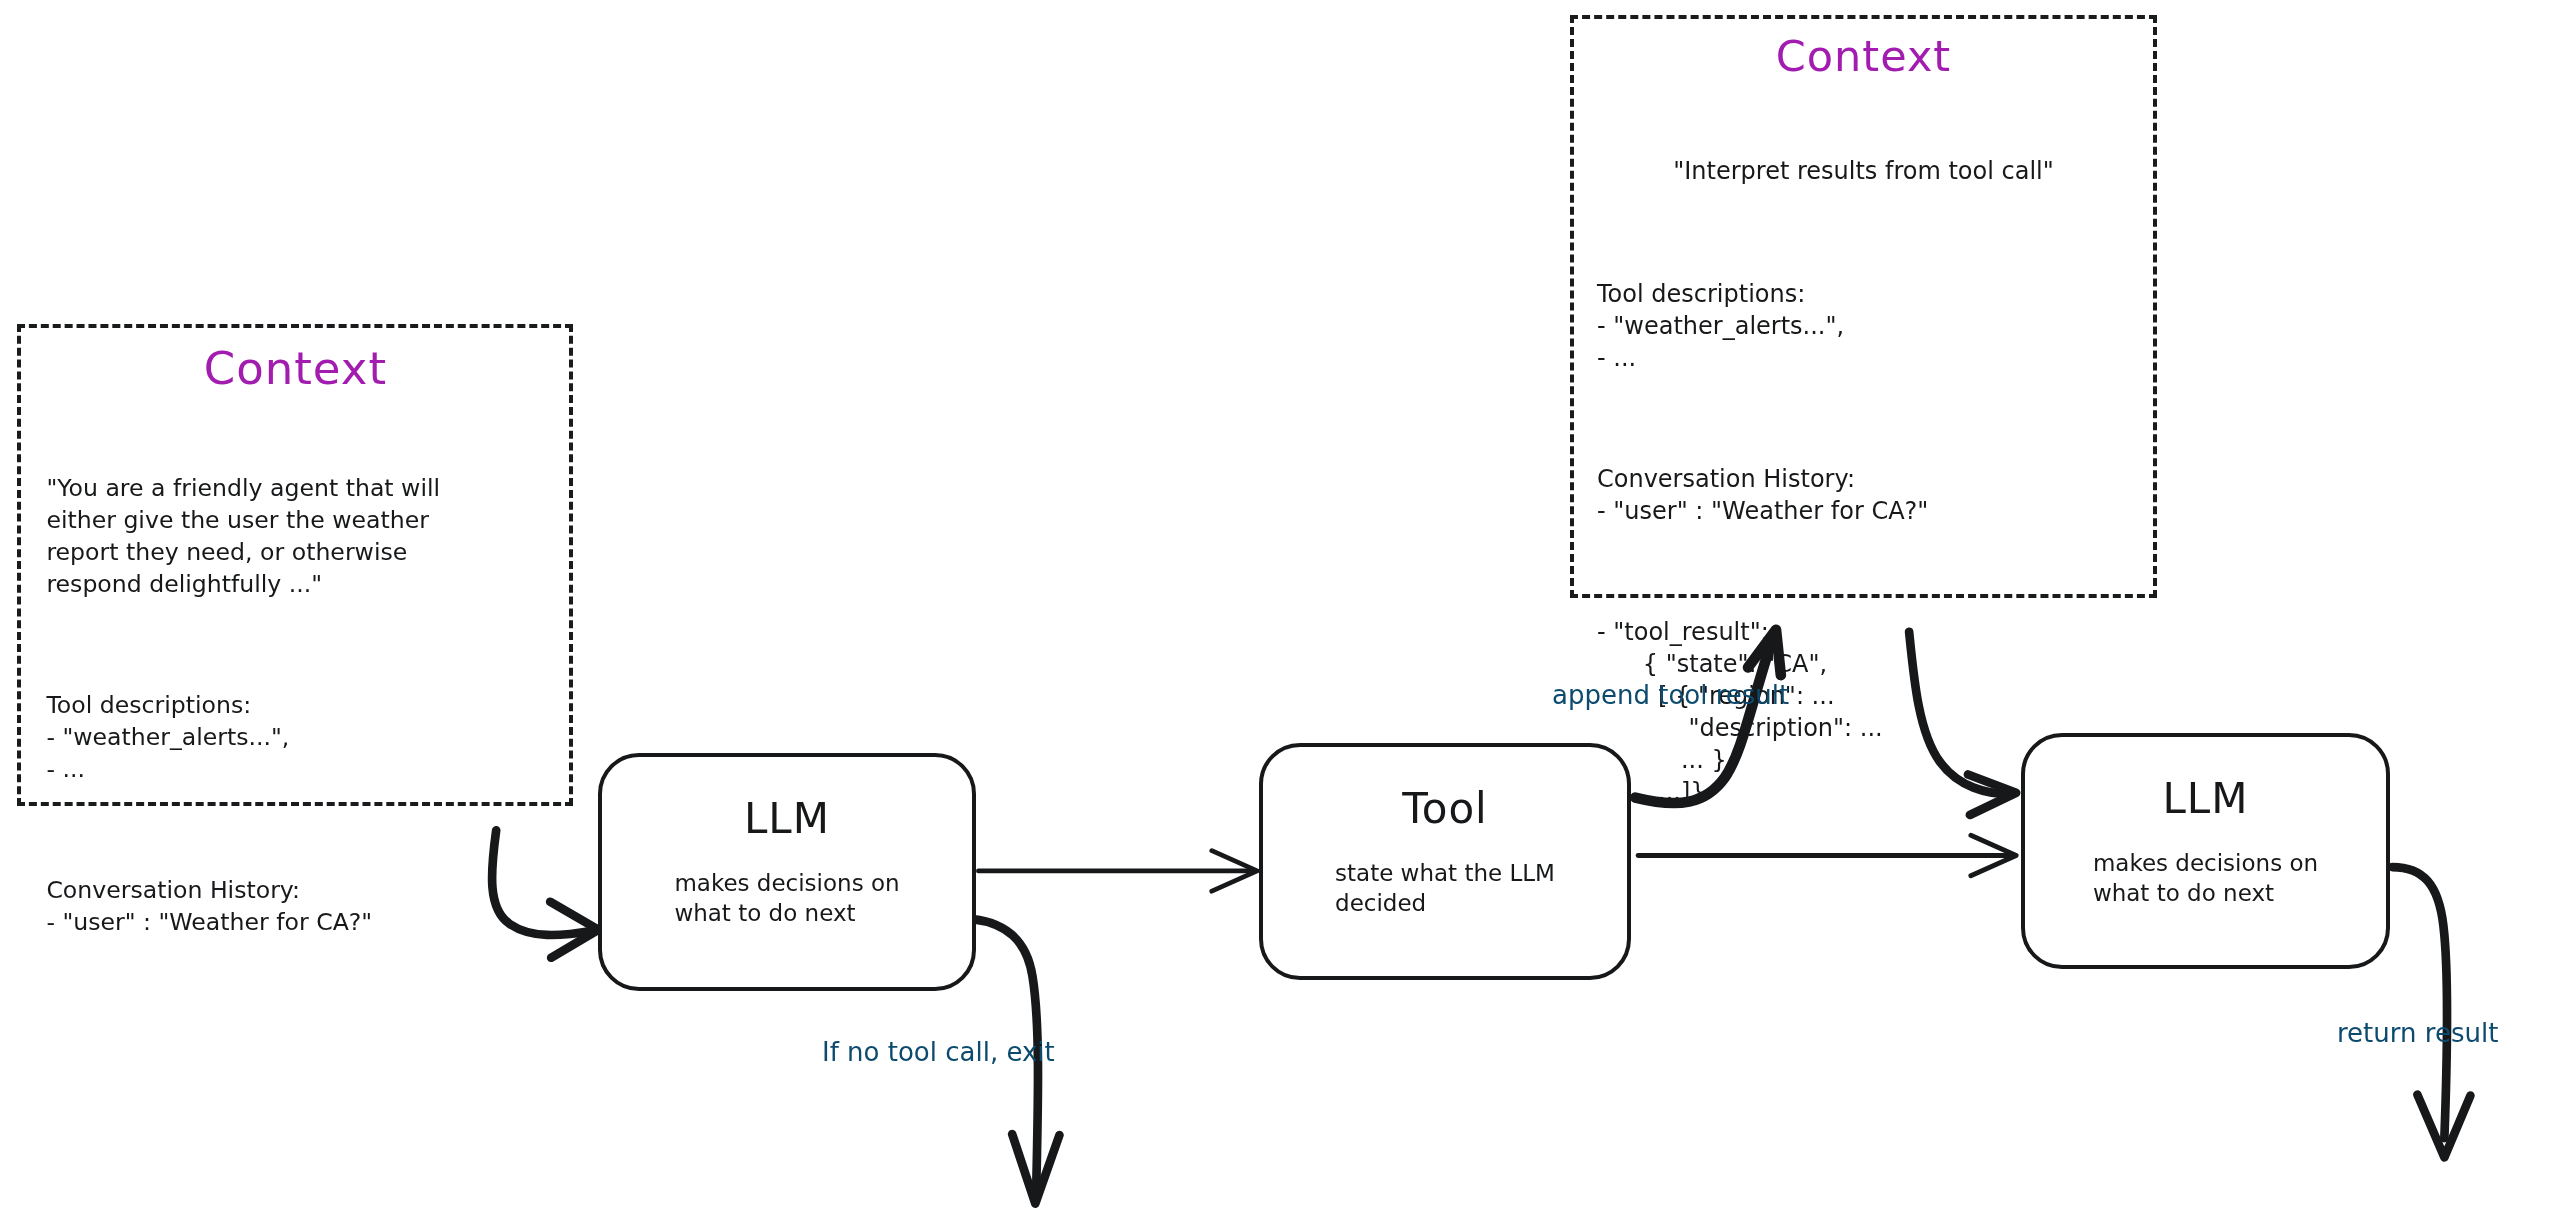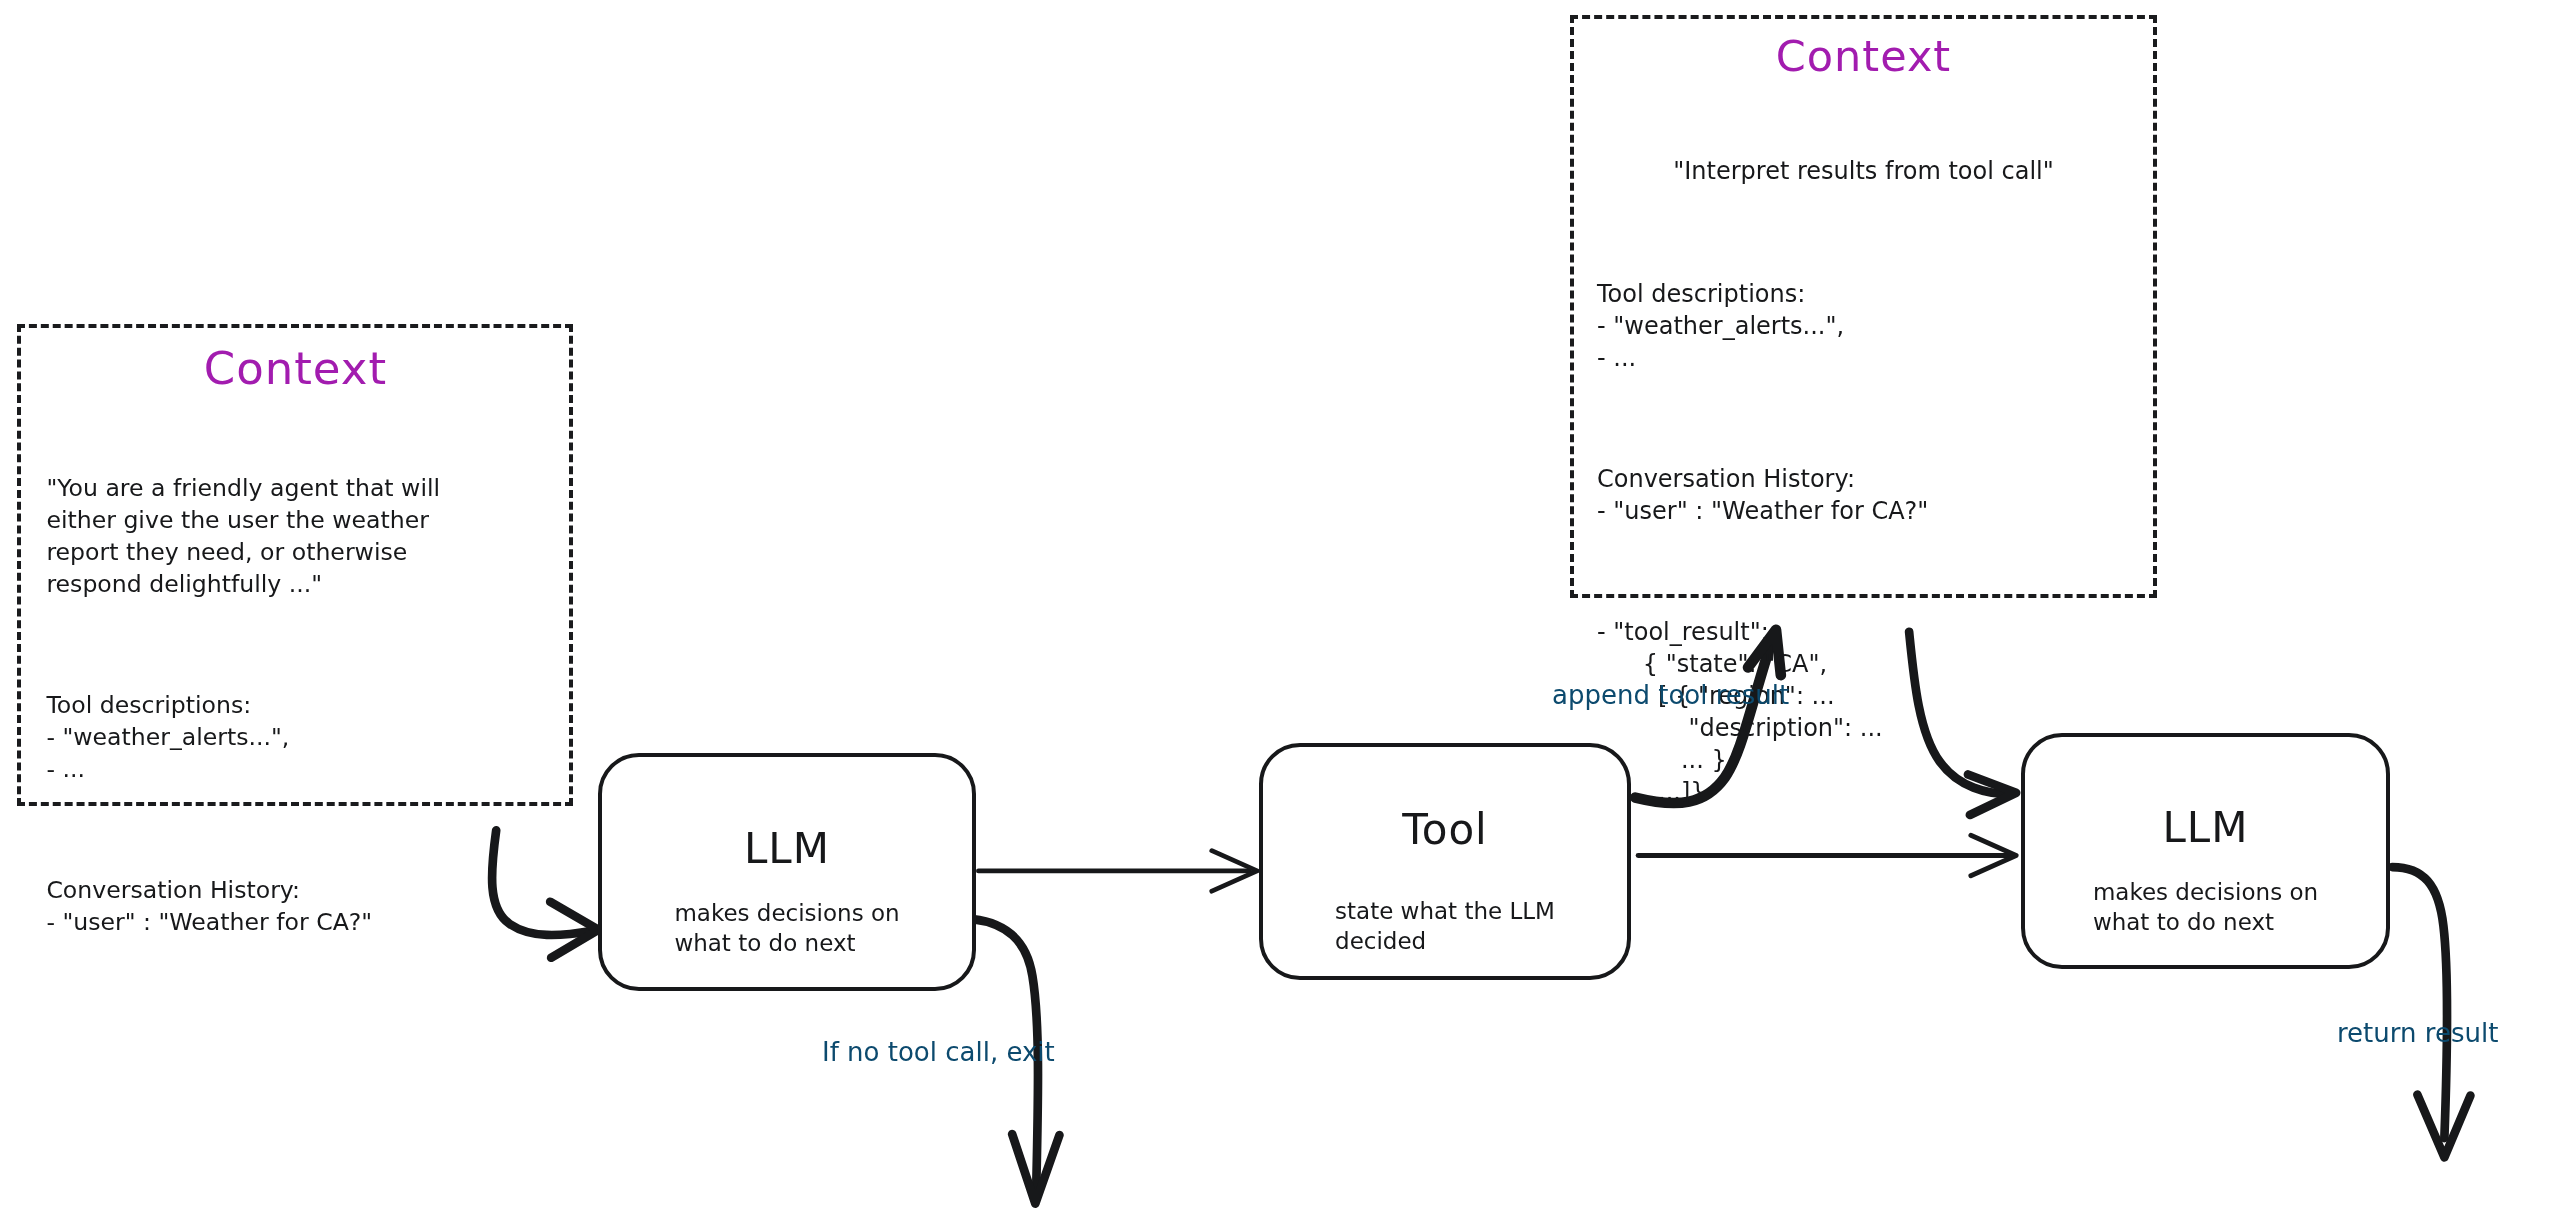--- a/index.html
+++ b/index.html
@@ -67,24 +67,24 @@
   
   .node {
     position: absolute;
     box-sizing: border-box;
     border: 4.8px solid #17181a;
     border-radius: 41px;
     background: #ffffff;
     display: flex;
     flex-direction: column;
     align-items: center;
-    justify-content: center;
+    justify-content: flex-start;
   }
   #node-llm-1  { left: 598px;  top: 753px; width: 378px; height: 238px; }
-  #node-tool   { left: 1259px; top: 743px; width: 372px; height: 237px; gap: 17px; }
+  #node-tool   { left: 1259px; top: 743px; width: 372px; height: 237px; }
   #node-llm-2  { left: 2021px; top: 733px; width: 369px; height: 236px; }
 
   .node-title {
     font-size: 42px;
     margin-top: 37px;
     letter-spacing: 1px;
     color: #17181a;
   }
   .node-sub {
     margin-top: 25px;

